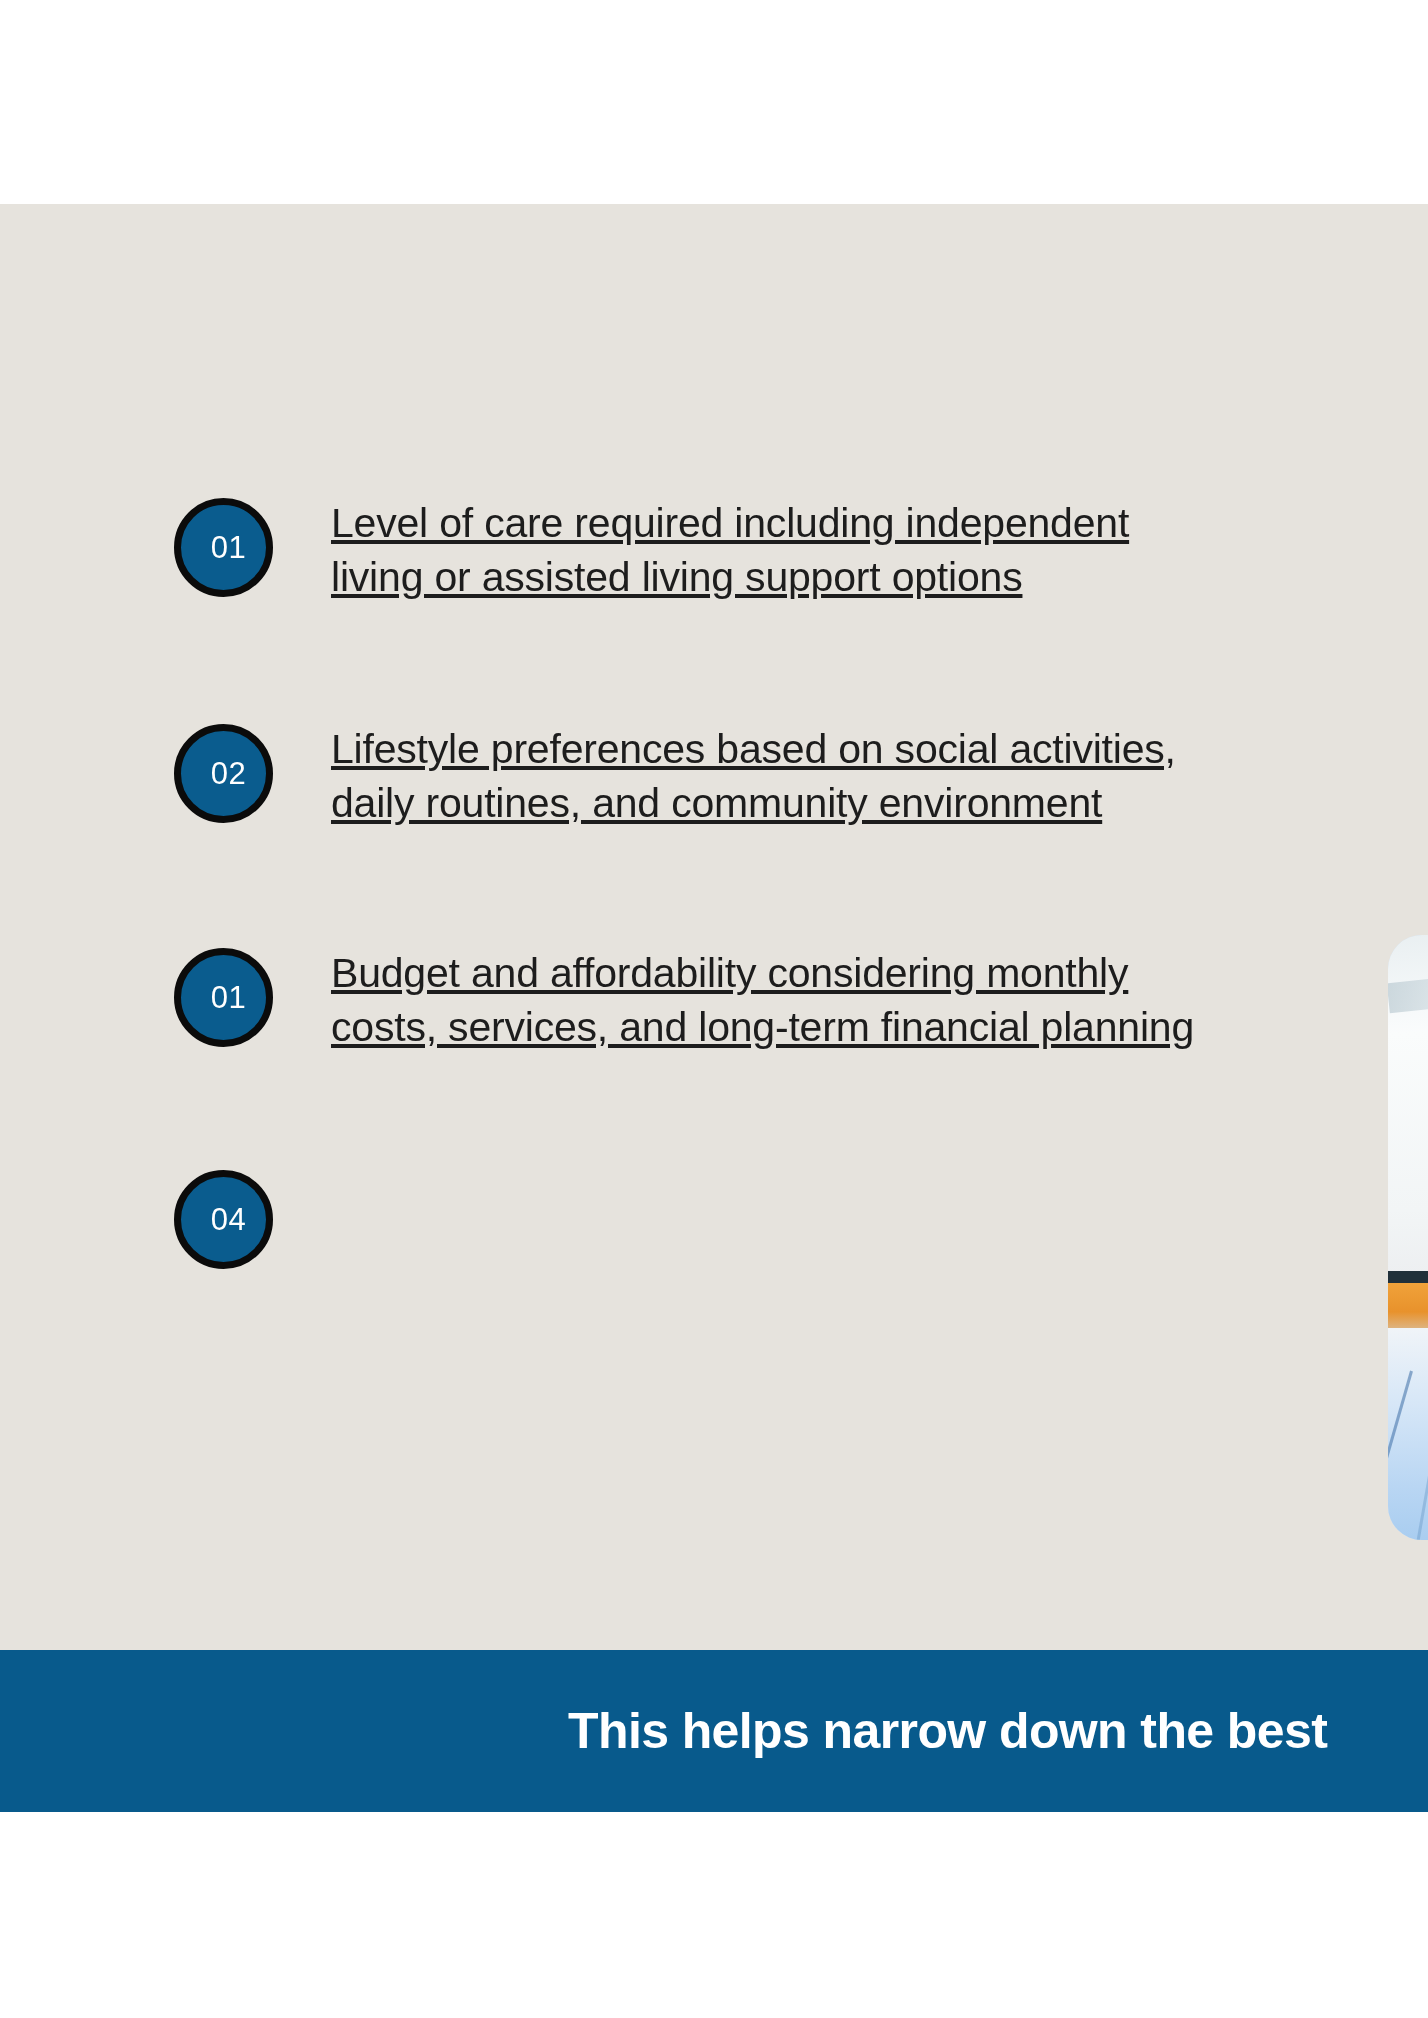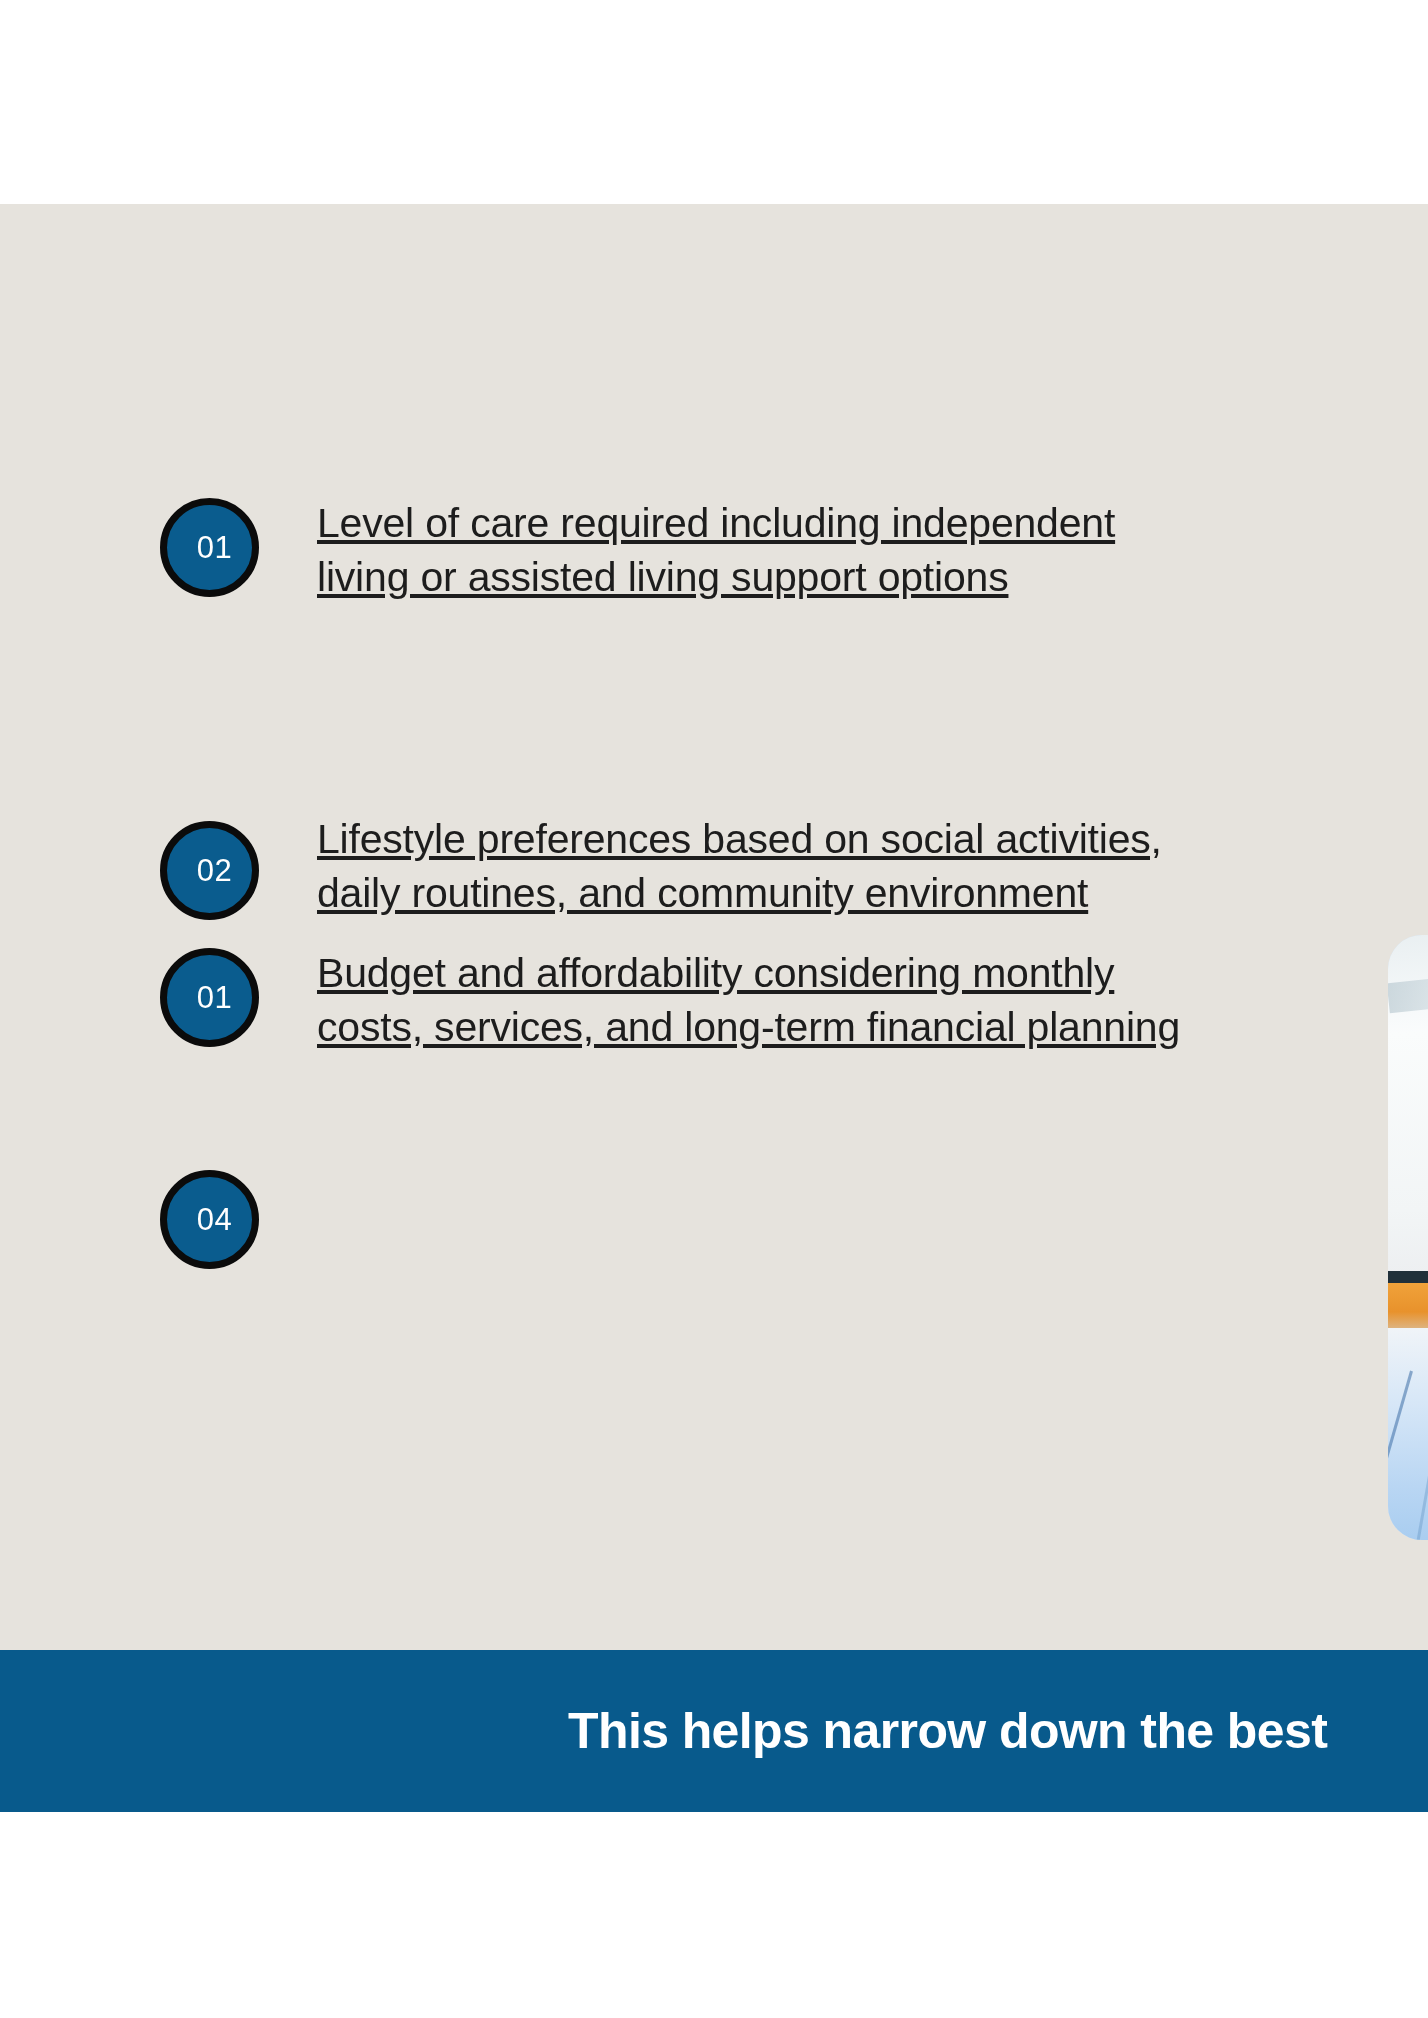--- a/index.html
+++ b/index.html
@@ -38,24 +38,25 @@
     width:1428px;
   }
 
   .row {
     position:absolute;
     left:0;
     width:1428px;
     height:200px;
     display:flex;
     align-items:flex-start;
+    padding-left:14px;
   }
 
   .row.r0 { top:290px; }
-  .row.r1 { top:516px;align-items:flex-end; }
+  .row.r1 { top:516px; }
   .row.r2 { top:740px; }
   .row.r3 { top:962px;flex-direction:column; }
 
   
   .badge {
     position:relative;
     flex:0 0 auto;
     margin-left:160px;
     margin-top:4px;
     width:99px;

